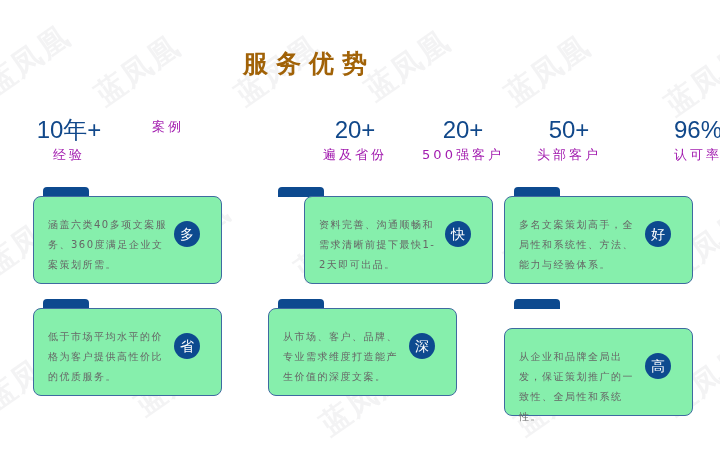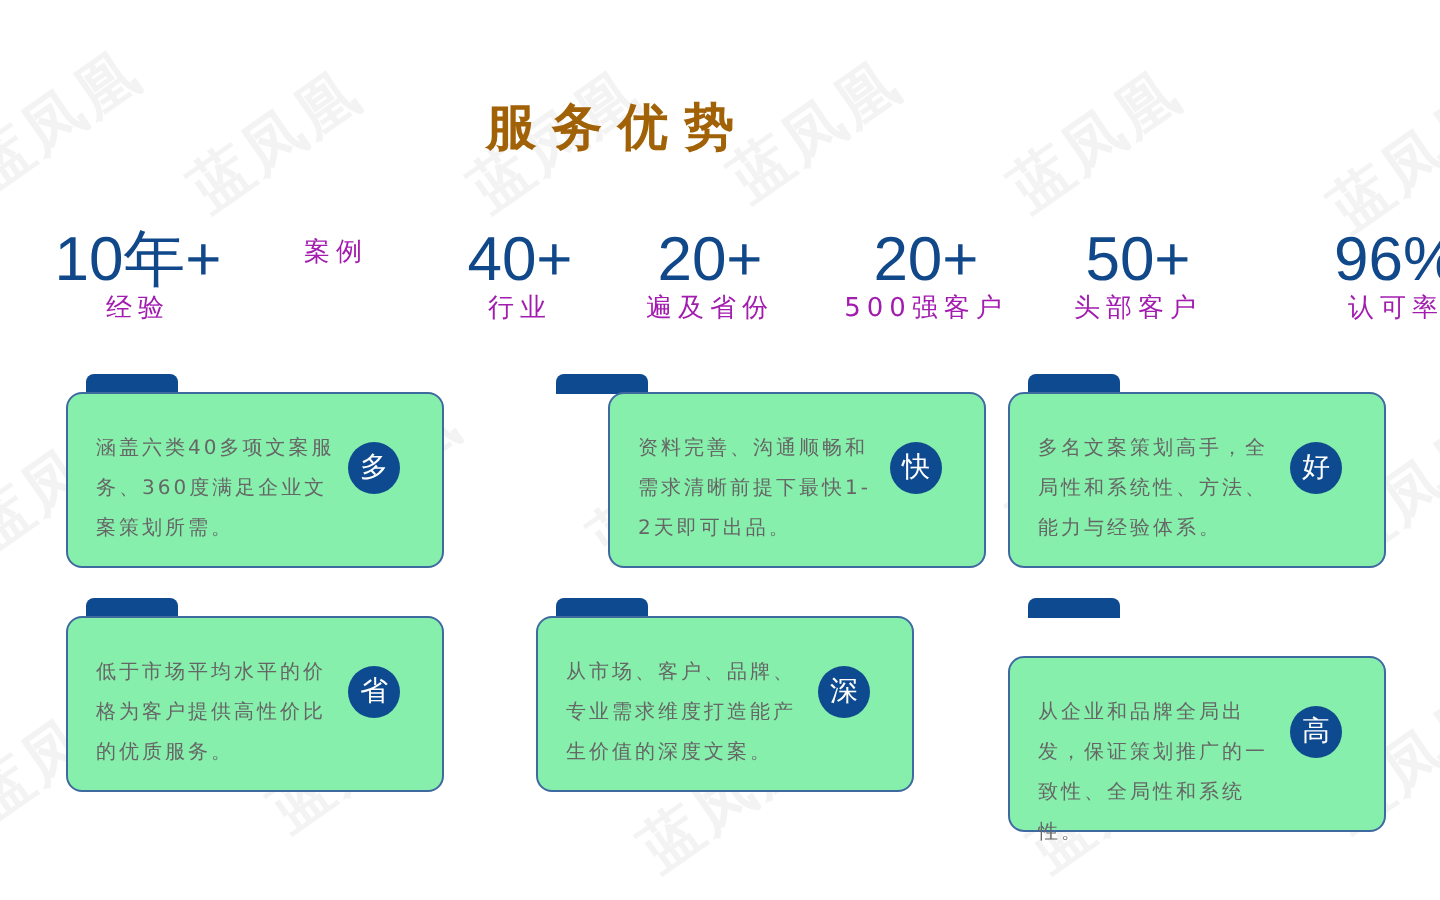--- a/index.html
+++ b/index.html
@@ -12,21 +12,21 @@
       position: absolute; color: rgba(200,200,205,0.22);
       font-size: 30px; font-weight: bold; transform: rotate(-35deg);
       letter-spacing: 2px; pointer-events: none; white-space: nowrap;
     }
     .title {
       position: absolute; top: 47px; left: 15px; width: 588px; text-align: center;
       font-size: 25px; font-weight: bold; color: #a16207; letter-spacing: 8px;
     }
     .stats { position: absolute; top: 116px; left: 0; width: 720px; height: 50px; }
     .stat { position: absolute; top: 0; transform: translateX(-50%); text-align: center; white-space: nowrap; }
-    .stat .num { font-size: 31px; color: #11488a; line-height: 28px; font-family: "Liberation Sans", sans-serif; }
+    .stat .num { font-size: 24px; color: #11488a; line-height: 28px; font-family: "Liberation Sans", sans-serif; }
     .stat .lbl { font-size: 13px; color: #a21caf; letter-spacing: 3px; line-height: 18px; margin-top: 2px; }
     .card {
       position: absolute; width: 189px; height: 88px;
       border: 1.5px solid #3f6aa0; border-radius: 8px; background: #86efac;
       box-sizing: border-box;
     }
     .tab {
       position: absolute; width: 46px; height: 10px; background: #0d4a8f;
       border-radius: 4px 4px 0 0;
     }
@@ -62,24 +62,20 @@
 
 <div class="title">服务优势</div>
 
 <div class="stats">
   <div class="stat" style="left:69px;">
     <div class="num">10年+</div>
     <div class="lbl">经验</div>
   </div>
   <div class="stat" style="left:168px;">
     <div class="lbl">案例</div>
-  </div>
-  <div class="stat" style="left:260px;">
-    <div class="num">40+</div>
-    <div class="lbl">行业</div>
   </div>
   <div class="stat" style="left:355px;">
     <div class="num">20+</div>
     <div class="lbl">遍及省份</div>
   </div>
   <div class="stat" style="left:463px;">
     <div class="num">20+</div>
     <div class="lbl">500强客户</div>
   </div>
   <div class="stat" style="left:569px;text-align:center;">

